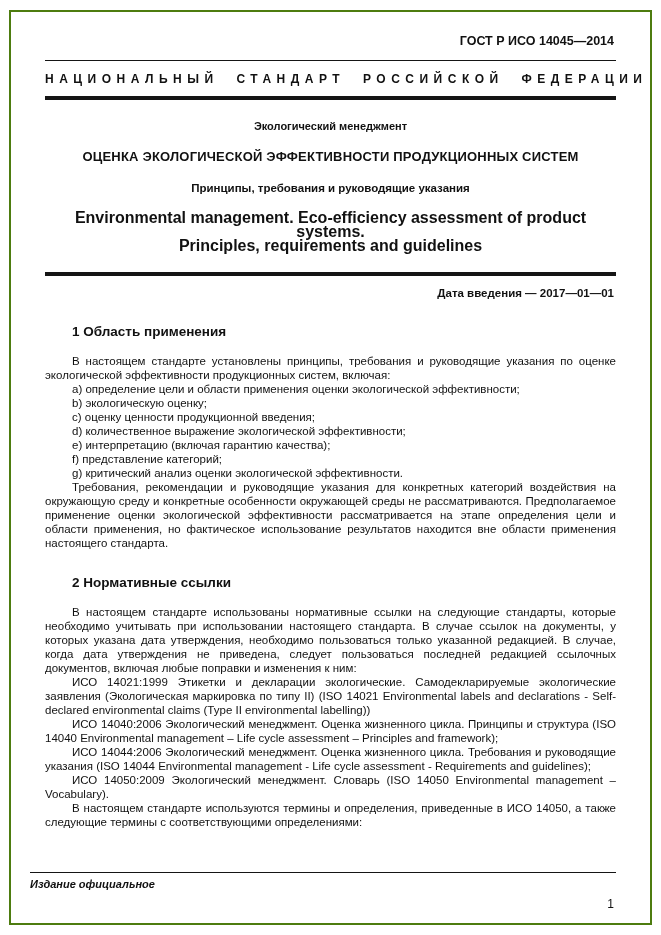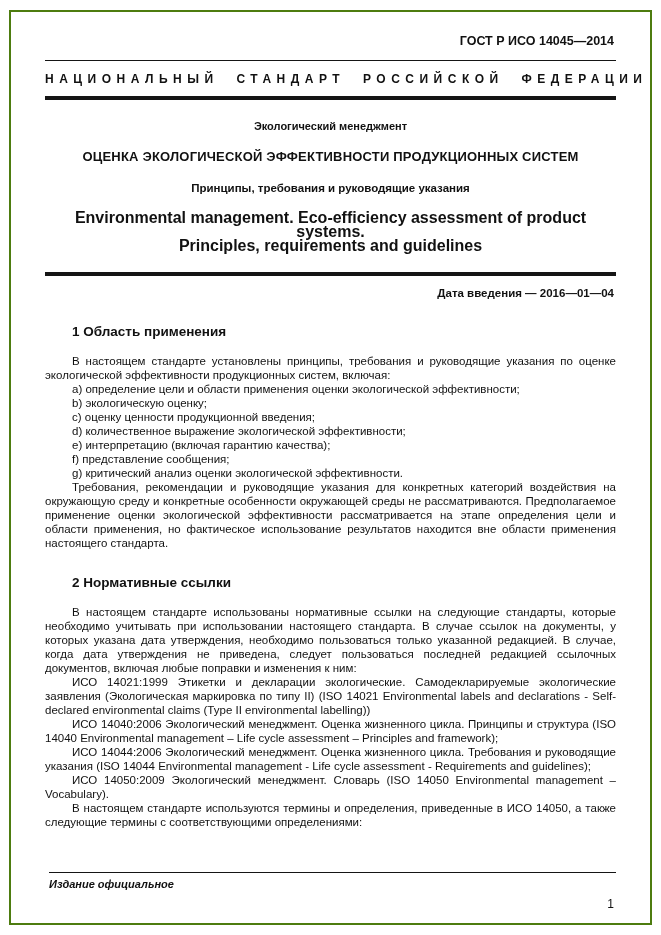--- a/index.html
+++ b/index.html
@@ -88,21 +88,21 @@
   }
   p.list-item {
     font-size: 11.5px;
     line-height: 14px;
     padding-left: 27px;
     text-align: left;
   }
   .refs p.body { margin: 0; }
   .footer {
     position: absolute;
-    left: 38px;
+    left: 19px;
     right: 34px;
     bottom: 12px;
   }
   .edition {
     font-weight: bold;
     font-style: italic;
     font-size: 11px;
     margin-top: 5px;
   }
   .page-number {
@@ -128,32 +128,32 @@
       <div class="subject">Экологический менеджмент</div>
       <div class="main-title">ОЦЕНКА ЭКОЛОГИЧЕСКОЙ ЭФФЕКТИВНОСТИ ПРОДУКЦИОННЫХ СИСТЕМ</div>
       <div class="subtitle">Принципы, требования и руководящие указания</div>
       <div class="en-title">
         <div>Environmental management. Eco-efficiency assessment of product systems.</div>
         <div>Principles, requirements and guidelines</div>
       </div>
     </div>
     <div class="rule thick"></div>
 
-    <div class="intro-date">Дата введения — 2016—01—04</div>
+    <div class="intro-date">Дата введения — 2017—01—01</div>
 
     <section>
       <div class="section-heading">1 Область применения</div>
       <p class="body">В настоящем стандарте установлены принципы, требования и руководящие указания по оценке экологической эффективности продукционных систем, включая:</p>
       <div>
         <p class="list-item">a) определение цели и области применения оценки экологической эффективности;</p>
         <p class="list-item">b) экологическую оценку;</p>
         <p class="list-item">c) оценку ценности продукционной введения;</p>
         <p class="list-item">d) количественное выражение экологической эффективности;</p>
         <p class="list-item">e) интерпретацию (включая гарантию качества);</p>
-        <p class="list-item">f) представление сообщения;</p>
+        <p class="list-item">f) представление категорий;</p>
         <p class="list-item">g) критический анализ оценки экологической эффективности.</p>
       </div>
       <p class="body">Требования, рекомендации и руководящие указания для конкретных категорий воздействия на окружающую среду и конкретные особенности окружающей среды не рассматриваются. Предполагаемое применение оценки экологической эффективности рассматривается на этапе определения цели и области применения, но фактическое использование результатов находится вне области применения настоящего стандарта.</p>
     </section>
 
     <section>
       <div class="section-heading">2 Нормативные ссылки</div>
       <p class="body">В настоящем стандарте использованы нормативные ссылки на следующие стандарты, которые необходимо учитывать при использовании настоящего стандарта. В случае ссылок на документы, у которых указана дата утверждения, необходимо пользоваться только указанной редакцией. В случае, когда дата утверждения не приведена, следует пользоваться последней редакцией ссылочных документов, включая любые поправки и изменения к ним:</p>
       <div class="refs">
         <p class="body">ИСО 14021:1999 Этикетки и декларации экологические. Самодекларируемые экологические заявления (Экологическая маркировка по типу II) (ISO 14021 Environmental labels and declarations - Self-declared environmental claims (Type II environmental labelling))</p>

